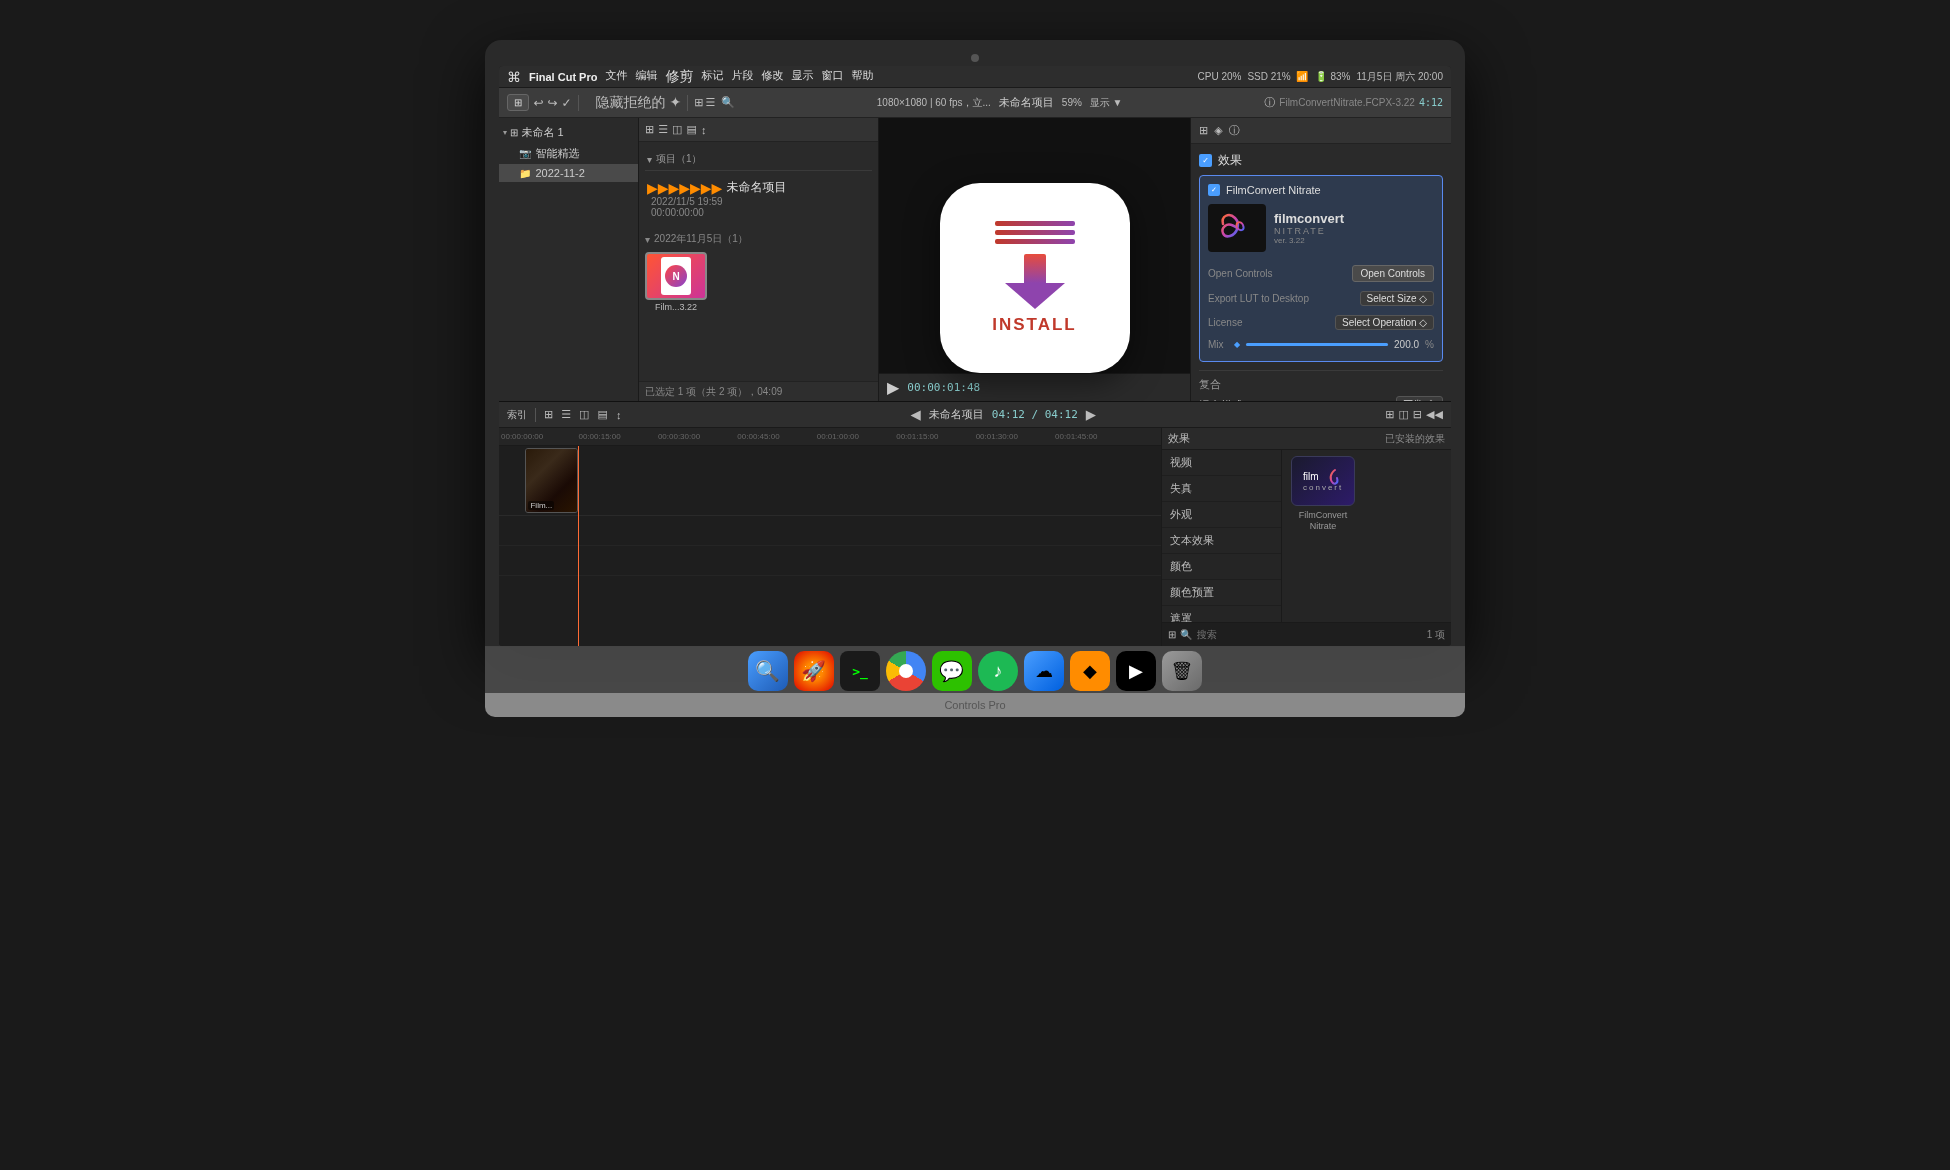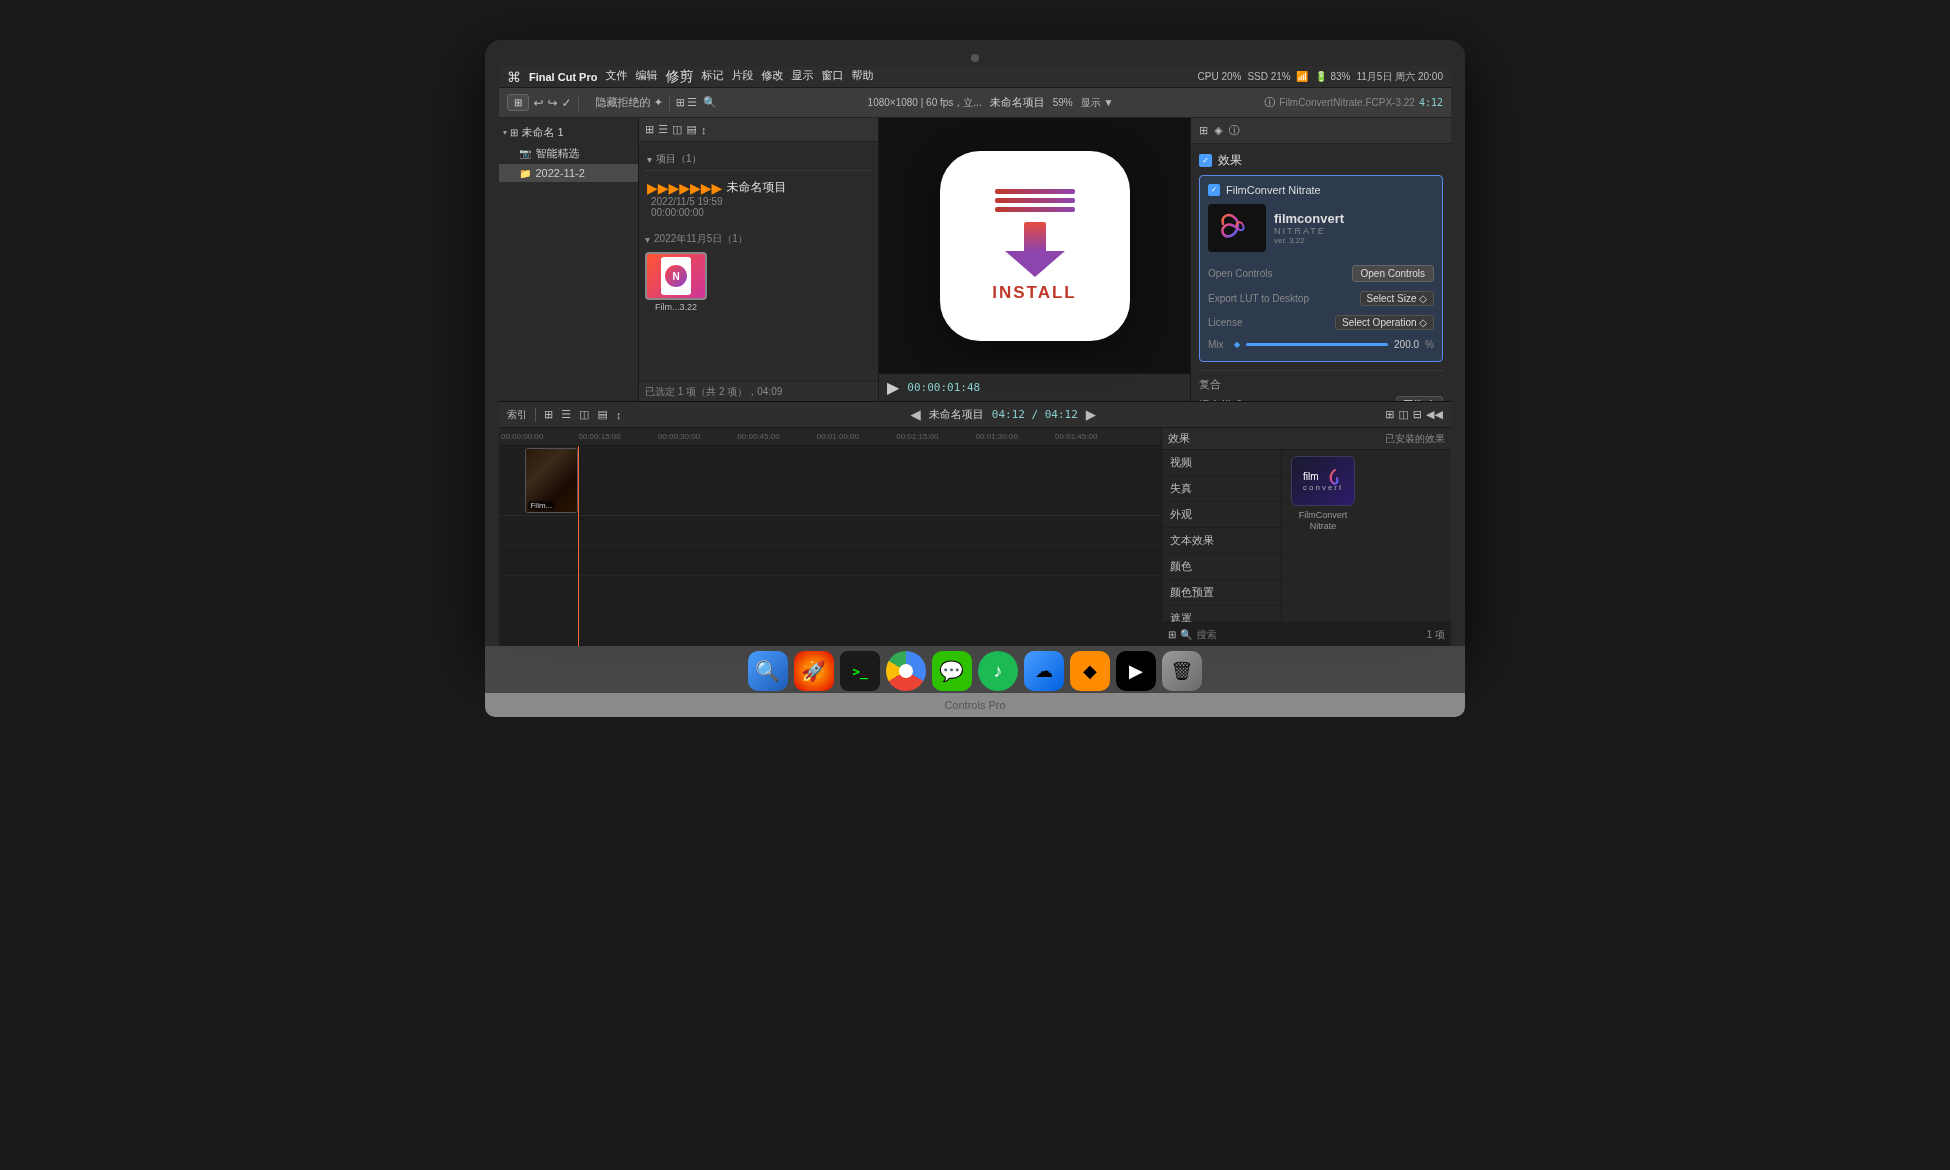--- a/index.html
+++ b/index.html
@@ -51,21 +51,21 @@
         </div>
 
         <div style="height:30px;background:#3c3c3c;display:flex;align-items:center;padding:0 8px;gap:6px;border-bottom:1px solid #222;flex-shrink:0;">
           <div style="display:flex;gap:4px;align-items:center;">
             <button style="background:#4a4a4a;border:1px solid #666;border-radius:3px;color:#ddd;font-size:10px;padding:2px 6px;cursor:pointer;">⊞</button>
             <button style="background:none;border:none;color:#bbb;cursor:pointer;font-size:12px;">↩</button>
             <button style="background:none;border:none;color:#bbb;cursor:pointer;font-size:12px;">↪</button>
             <button style="background:none;border:none;color:#bbb;cursor:pointer;font-size:12px;">✓</button>
           </div>
           <div style="width:1px;height:16px;background:#555;"></div>
-          <span style="font-size:11px;color:#bbb;cursor:pointer;padding-left:11px;">隐藏拒绝的 ✦</span>
+          <span style="font-size:14px;color:#bbb;cursor:pointer;padding-left:11px;">隐藏拒绝的 ✦</span>
           <div style="width:1px;height:16px;background:#555;"></div>
           <div style="display:flex;gap:2px;">
             <button style="background:none;border:none;color:#bbb;cursor:pointer;font-size:11px;">⊞</button>
             <button style="background:none;border:none;color:#bbb;cursor:pointer;font-size:11px;">☰</button>
           </div>
           <button style="background:none;border:none;color:#bbb;cursor:pointer;font-size:11px;">🔍</button>
           <div style="flex:1;display:flex;justify-content:center;align-items:center;gap:8px;">
             <span style="font-size:10px;color:#bbb;">1080×1080 | 60 fps，立...</span>
             <span style="font-size:11px;color:#ccc;">未命名项目</span>
             <span style="font-size:10px;color:#bbb;cursor:pointer;">59%</span>
@@ -139,21 +139,21 @@
               </div>
             </div>
 
             <div style="height:20px;background:#2e2e2e;border-top:1px solid #222;display:flex;align-items:center;padding:0 6px;font-size:10px;color:#888;">
               <span>已选定 1 项（共 2 项），04:09</span>
             </div>
           </div>
 
           <div style="flex:1;background:#111;display:flex;flex-direction:column;border-right:1px solid #1a1a1a;">
 
-            <div style="flex:1;background:#111;display:flex;align-items:center;justify-content:center;position:relative;">
+            <div style="flex:1;background:#111;display:flex;align-items:flex-end;justify-content:center;position:relative;">
 
               <div style="width:190px;height:190px;background:white;border-radius:40px;display:flex;flex-direction:column;align-items:center;justify-content:center;gap:6px;box-shadow:0 8px 32px rgba(0,0,0,0.5);">
 
                 <div style="display:flex;flex-direction:column;gap:4px;width:80px;margin-bottom:4px;">
                   <div style="height:5px;background:linear-gradient(to right,#c0392b,#8e44ad);border-radius:2px;width:80px;"></div>
                   <div style="height:5px;background:linear-gradient(to right,#c0392b,#8e44ad);border-radius:2px;width:80px;"></div>
                   <div style="height:5px;background:linear-gradient(to right,#c0392b,#8e44ad);border-radius:2px;width:80px;"></div>
                 </div>
 
                 <div style="width:60px;height:55px;position:relative;display:flex;flex-direction:column;align-items:center;">

